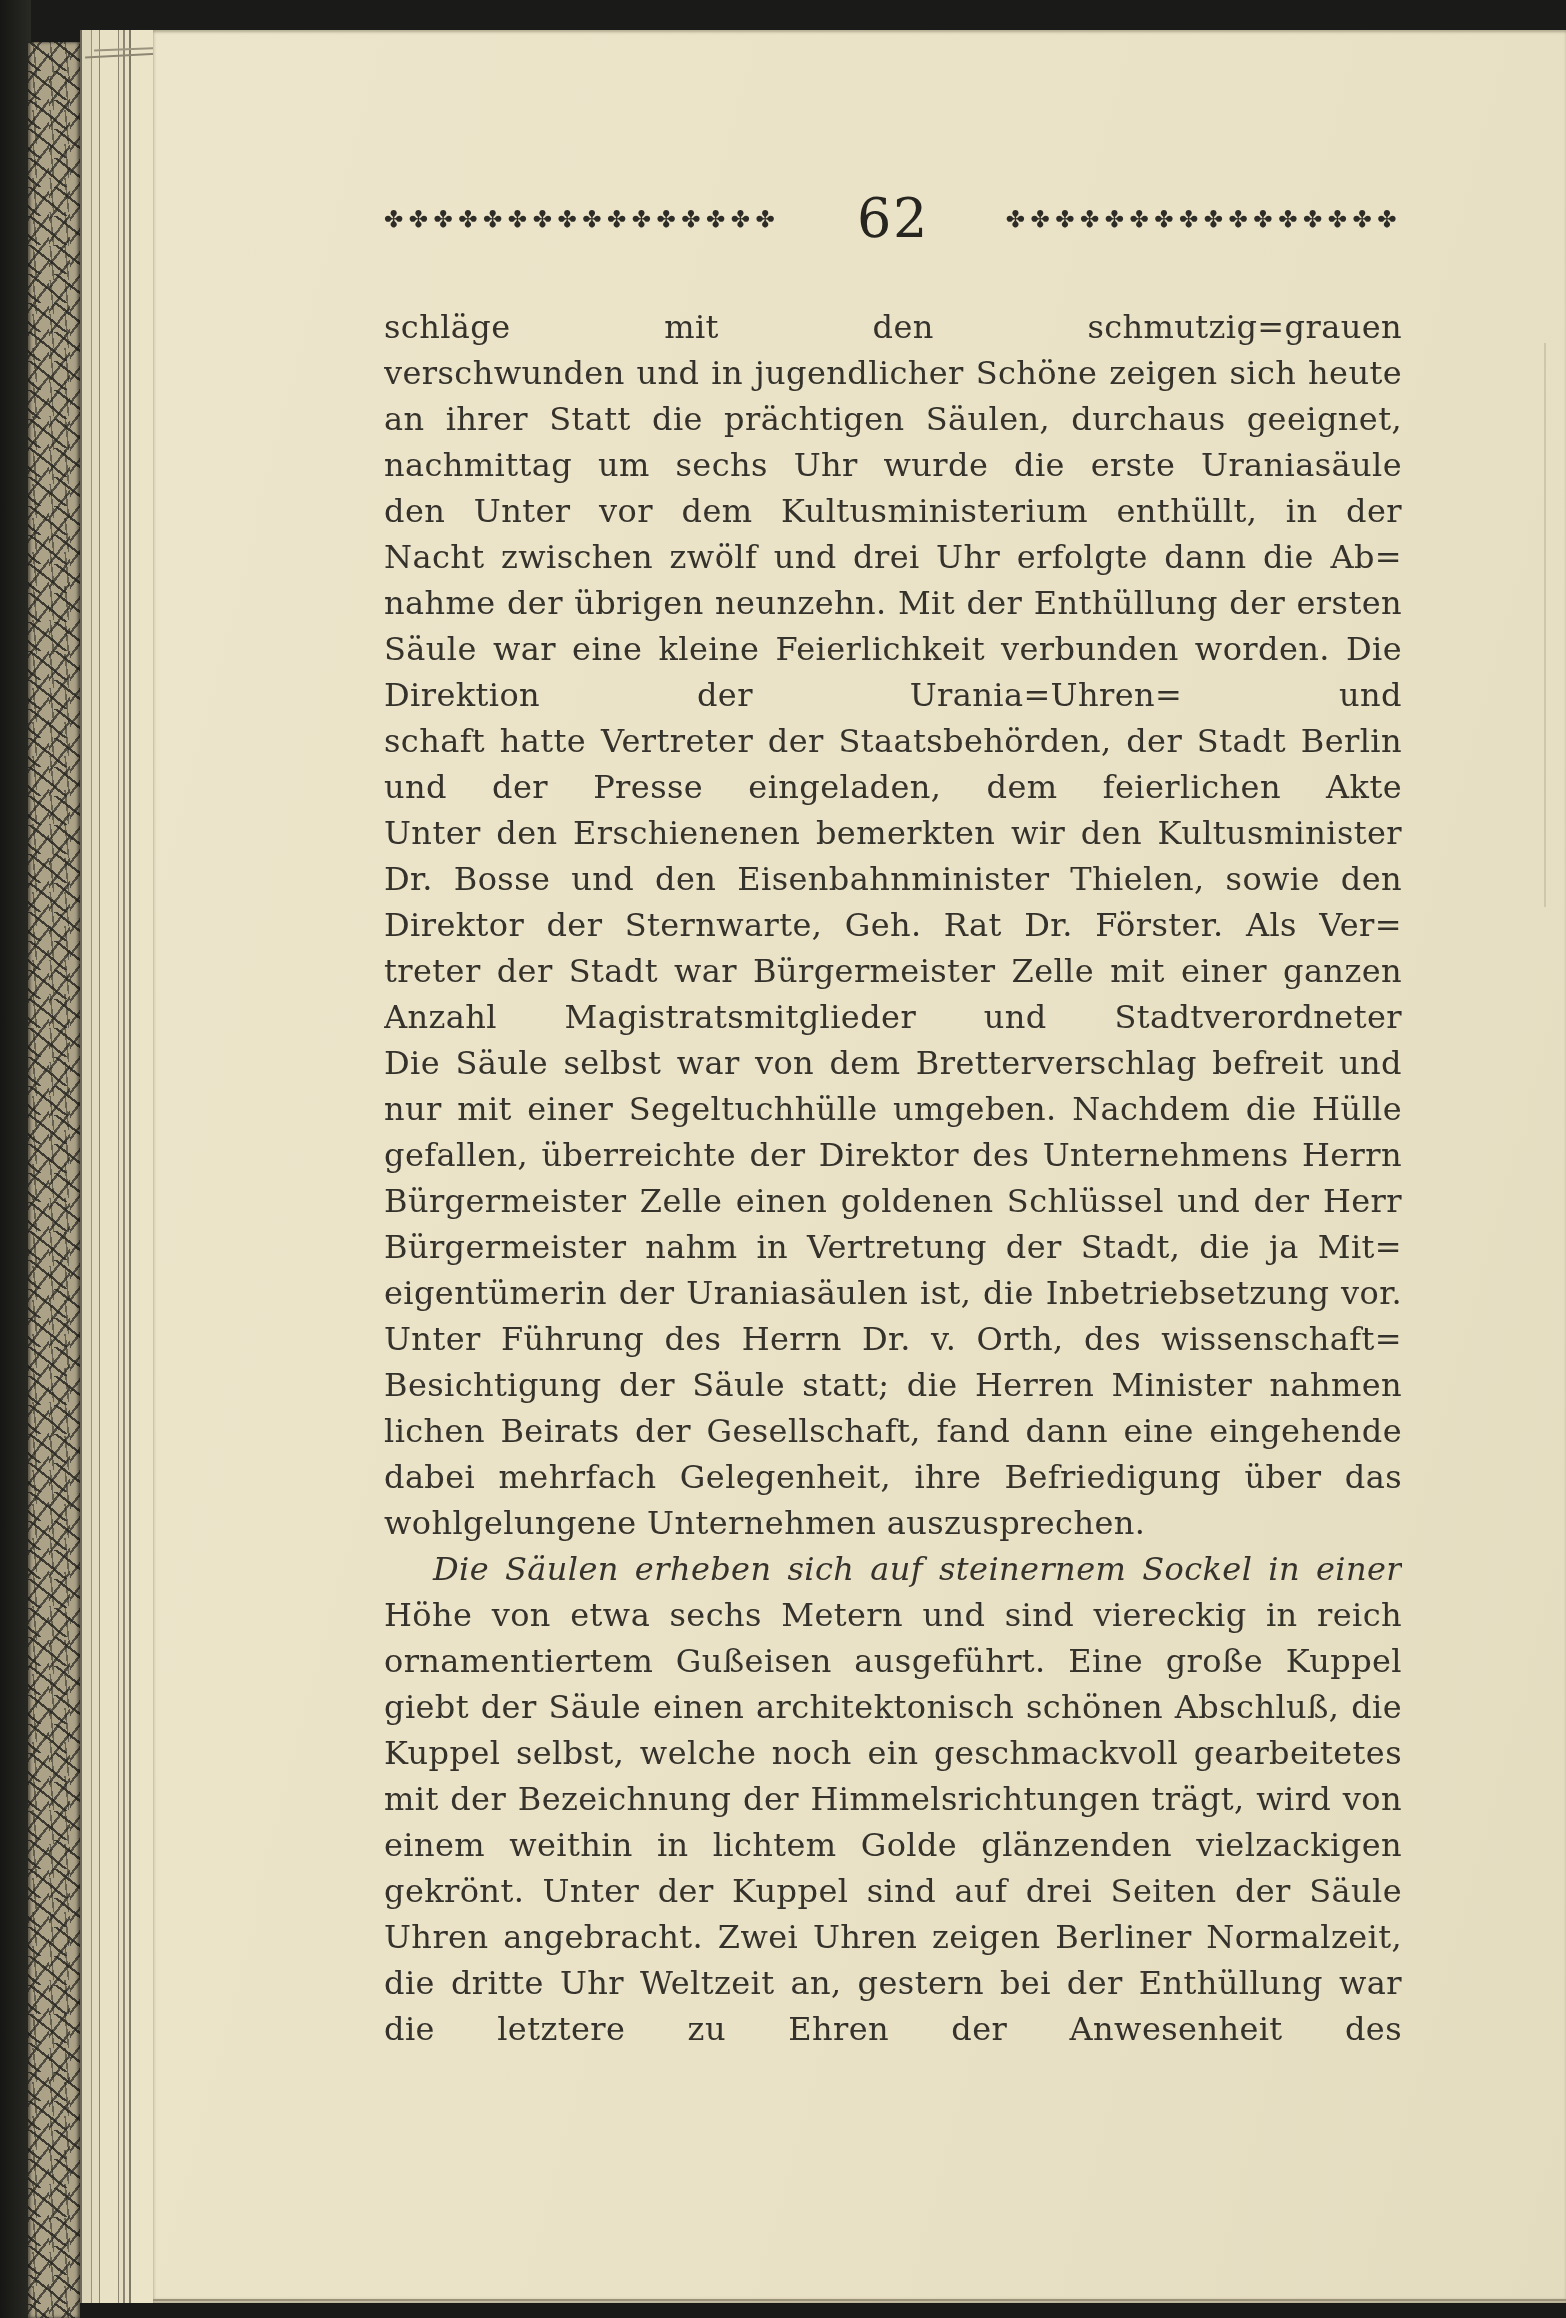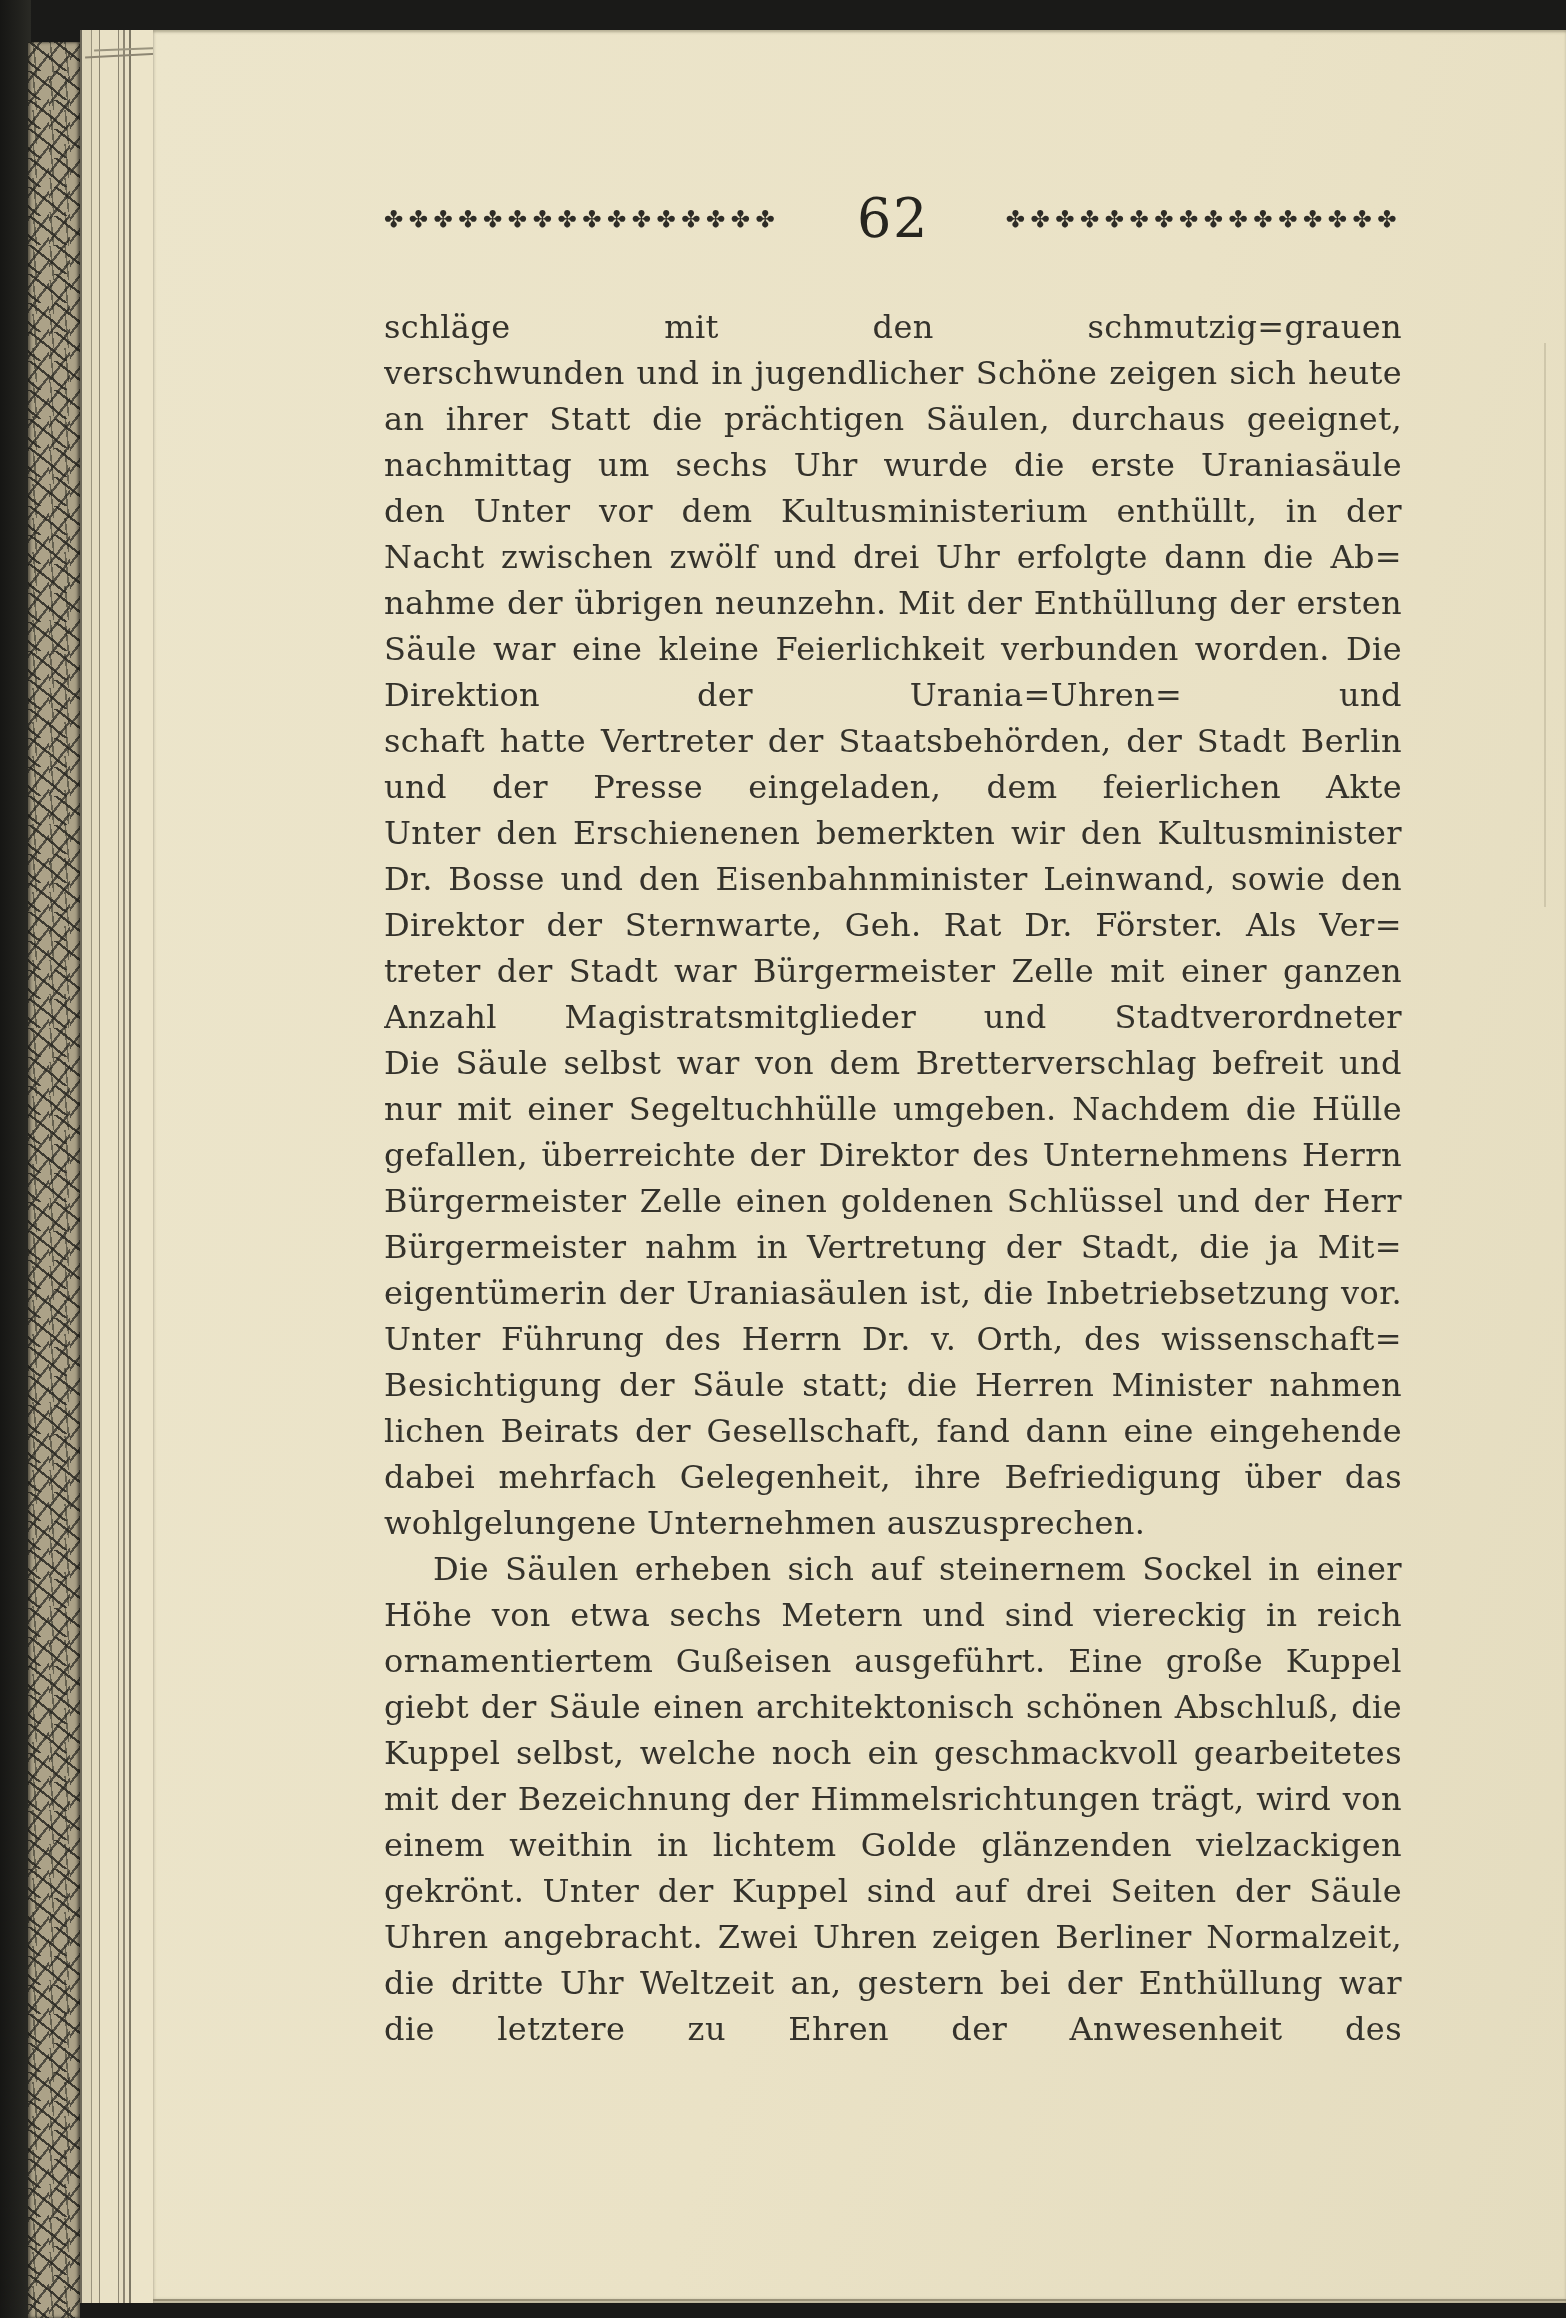--- a/index.html
+++ b/index.html
@@ -36,21 +36,21 @@
   .header{position:absolute;left:231px;top:163px;width:1018px;height:52px;
     display:flex;align-items:center;justify-content:space-between;}
   .ornaments{font-family:"DejaVu Sans", sans-serif;font-size:23px;letter-spacing:5.5px;
     color:#2e2c26;white-space:nowrap;line-height:1;}
   .page-number{font-size:54px;color:#26251f;line-height:1;padding:0 7.8px;letter-spacing:1.6px;}
   
   .text-block{position:absolute;left:231px;top:274px;width:1018px;color:#34322b;}
   .line{font-size:32px;height:46px;line-height:46px;
     text-align:justify;text-align-last:justify;overflow:hidden;letter-spacing:0.4px;}
   .line.flush{text-align-last:left;}
-  .line.indent{text-indent:49px;}
+  .line.indent{text-indent:49px;font-style:italic;}
 </style>
 </head>
 <body>
 
 <div class="scene">
   <div class="cover-edge"></div>
   <div class="marble-strip"></div>
   <div class="page-edges"></div>
   <div class="top-sheet-line1"></div>
   <div class="top-sheet-line2"></div>
@@ -72,21 +72,21 @@
           <div class="line">an ihrer Statt die prächtigen Säulen, durchaus geeignet,</div>
           <div class="line">nachmittag um sechs Uhr wurde die erste Uraniasäule Unter</div>
           <div class="line">den Unter vor dem Kultusministerium enthüllt, in der</div>
           <div class="line">Nacht zwischen zwölf und drei Uhr erfolgte dann die Ab=</div>
           <div class="line">nahme der übrigen neunzehn. Mit der Enthüllung der ersten</div>
           <div class="line">Säule war eine kleine Feierlichkeit verbunden worden. Die</div>
           <div class="line">Direktion der Urania=Uhren= und Säulen=Kommanditgesell=</div>
           <div class="line">schaft hatte Vertreter der Staatsbehörden, der Stadt Berlin</div>
           <div class="line">und der Presse eingeladen, dem feierlichen Akte beizuwohnen.</div>
           <div class="line">Unter den Erschienenen bemerkten wir den Kultusminister</div>
-          <div class="line">Dr. Bosse und den Eisenbahnminister Leinwand, sowie den</div>
+          <div class="line">Dr. Bosse und den Eisenbahnminister Thielen, sowie den</div>
           <div class="line">Direktor der Sternwarte, Geh. Rat Dr. Förster. Als Ver=</div>
           <div class="line">treter der Stadt war Bürgermeister Zelle mit einer ganzen</div>
           <div class="line">Anzahl Magistratsmitglieder und Stadtverordneter gekommen.</div>
           <div class="line">Die Säule selbst war von dem Bretterverschlag befreit und</div>
           <div class="line">nur mit einer Segeltuchhülle umgeben. Nachdem die Hülle</div>
           <div class="line">gefallen, überreichte der Direktor des Unternehmens Herrn</div>
           <div class="line">Bürgermeister Zelle einen goldenen Schlüssel und der Herr</div>
           <div class="line">Bürgermeister nahm in Vertretung der Stadt, die ja Mit=</div>
           <div class="line">eigentümerin der Uraniasäulen ist, die Inbetriebsetzung vor.</div>
           <div class="line">Unter Führung des Herrn Dr. v. Orth, des wissenschaft=</div>

